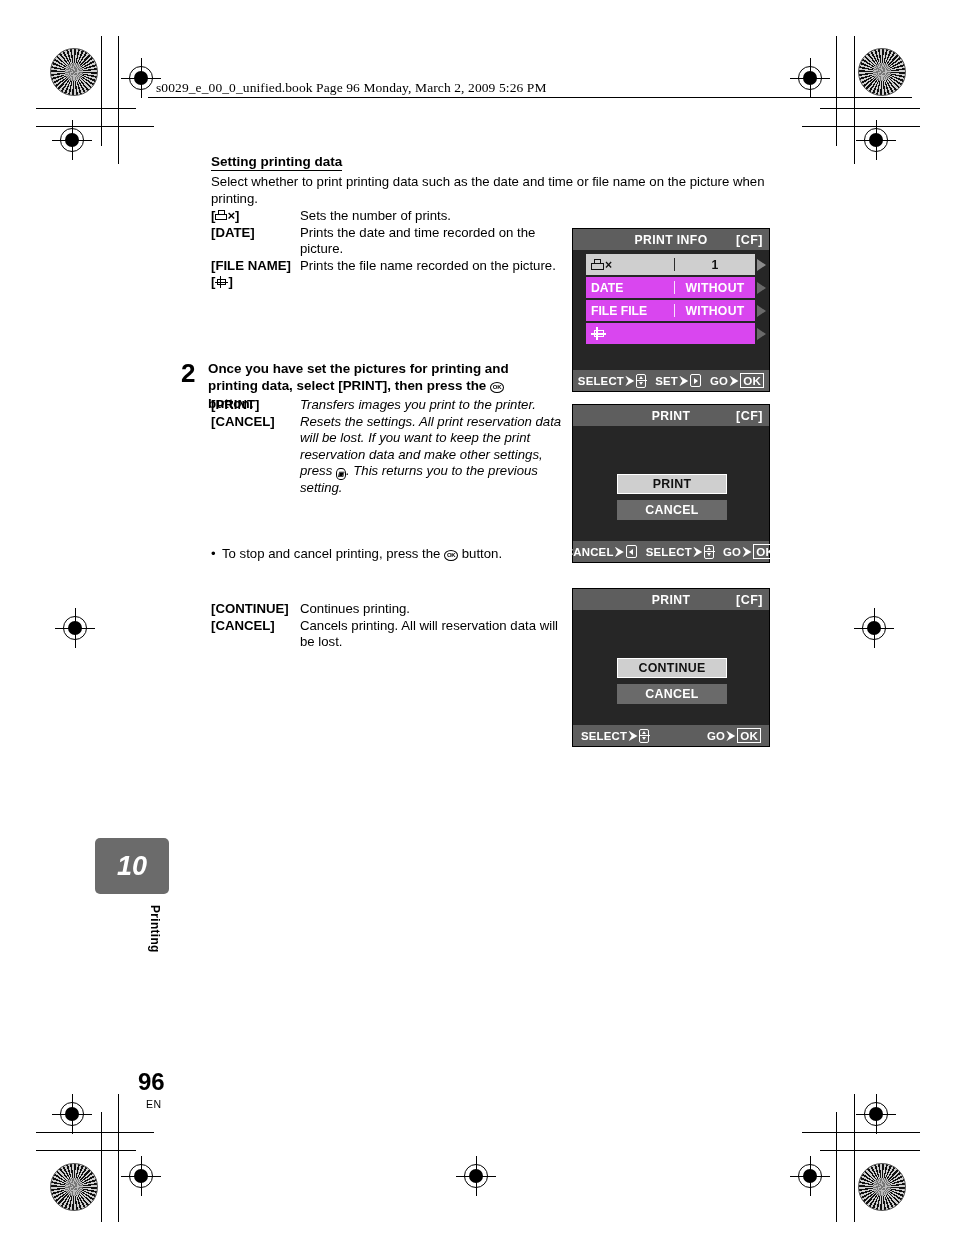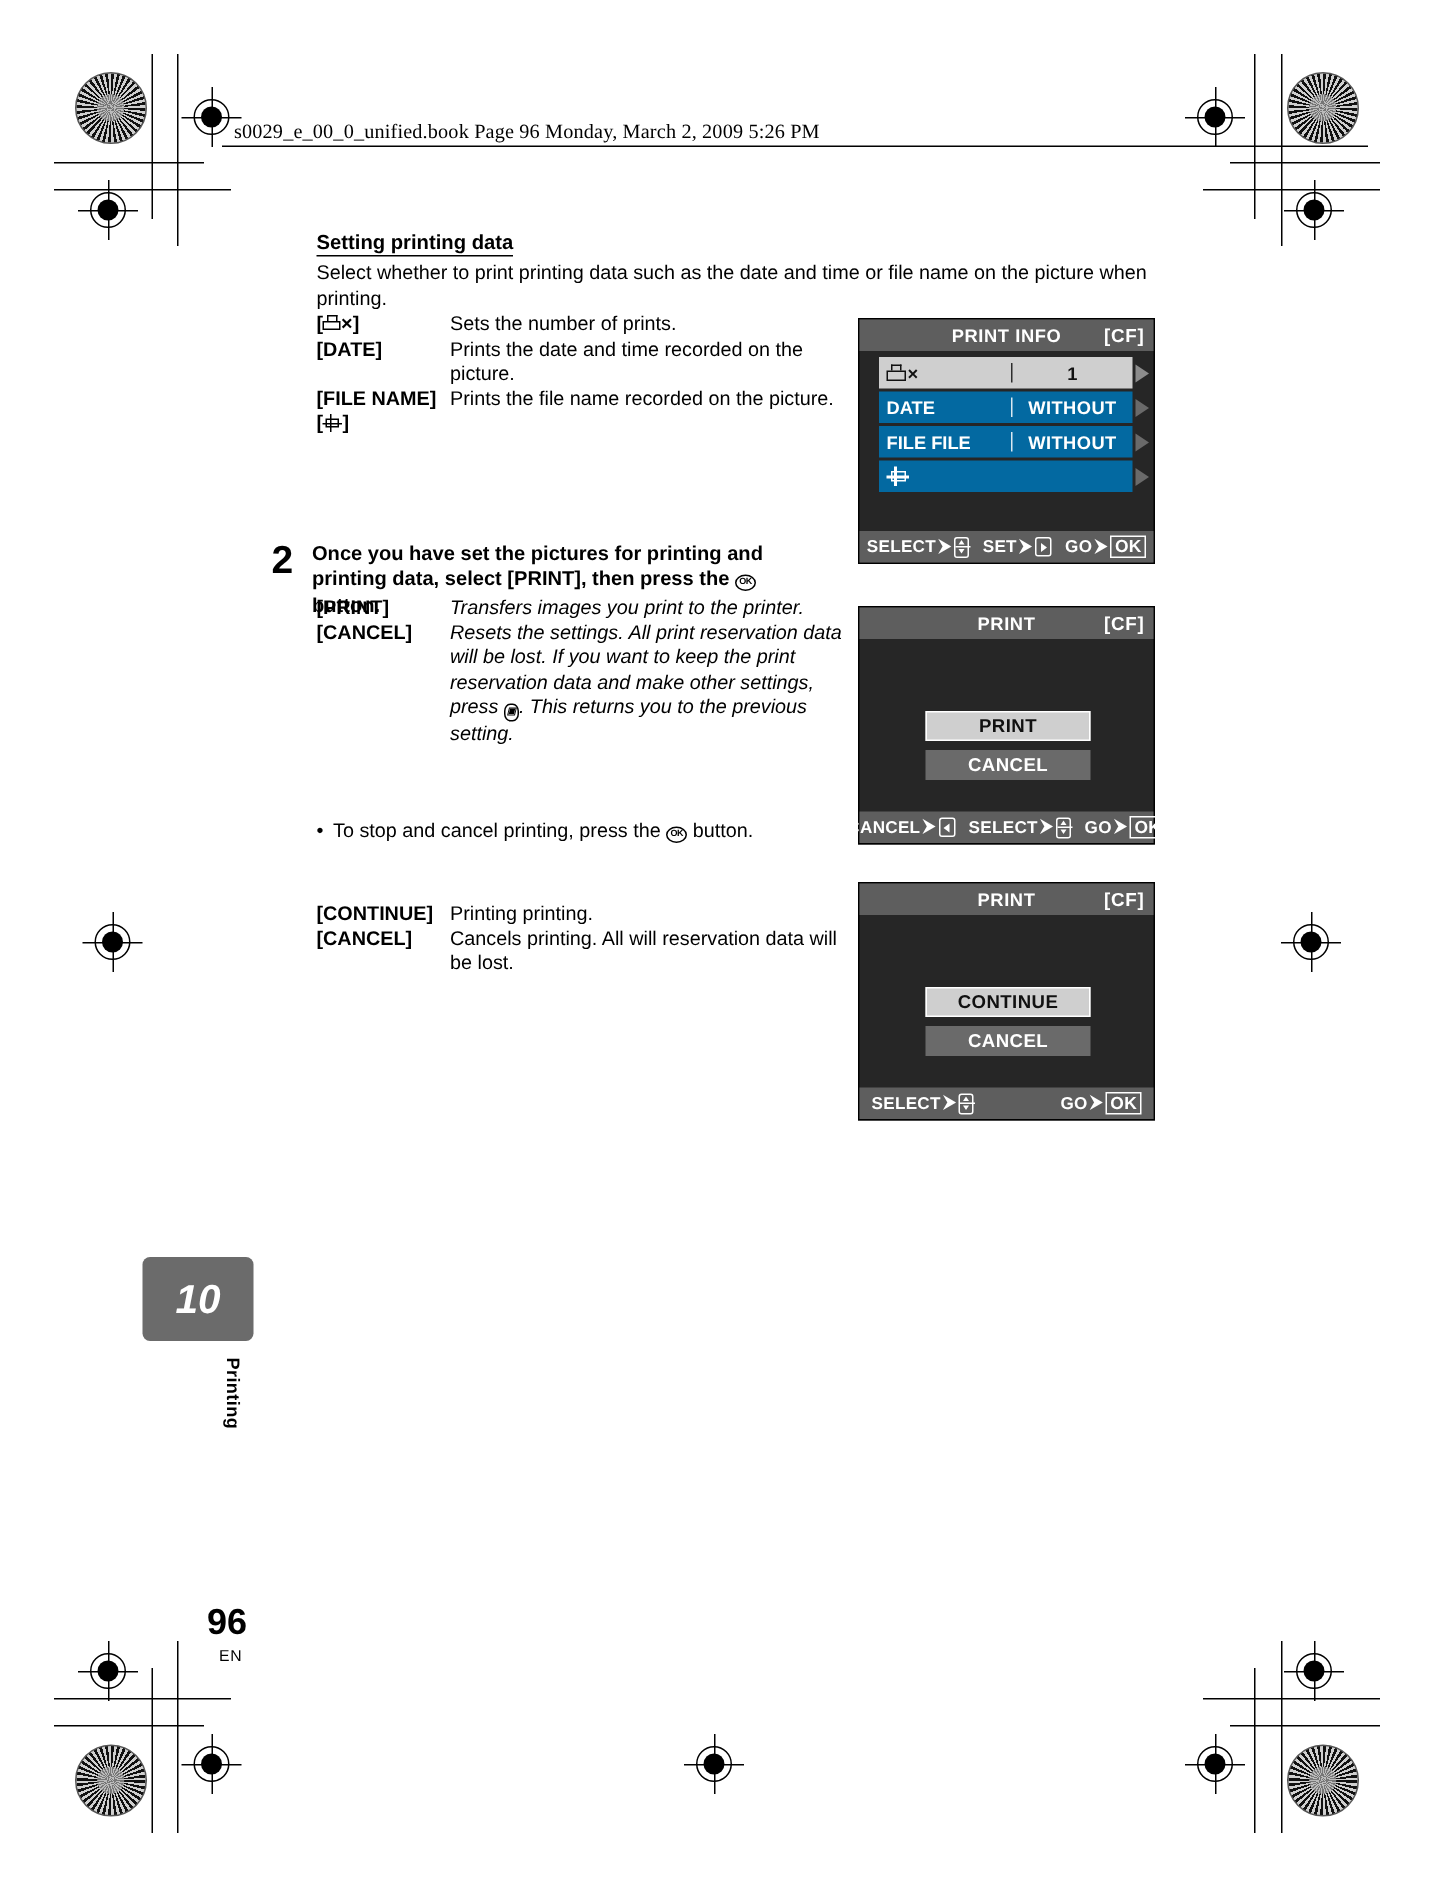--- a/index.html
+++ b/index.html
@@ -231,21 +231,21 @@
     margin:0 14px 2px 13px;
     display:flex; align-items:center;
     color:#fff;
     font-size:12.2px; font-weight:bold;
   }
   .menu-row .label {
     flex:0 0 88px; padding-left:5px; display:flex; align-items:center; gap:1px;
   }
   .menu-row .sep { width:1px; height:13px; background:currentColor; opacity:.85; }
   .menu-row .value { flex:1; text-align:center; letter-spacing:0.3px; }
-  .menu-row.unsel { background:#0369a1; }
+  .menu-row.unsel { background:#d946ef; }
   .menu-row.sel { background:#cfcfcf; color:#111; }
   .menu-row .caret {
     position:absolute; right:-11px; top:50%; transform:translateY(-50%);
     width:0; height:0;
     border-top:6px solid transparent; border-bottom:6px solid transparent;
     border-left:9px solid #6a6a6a;
   }
   .menu-row.sel .caret { border-left-color:#8c8c8c; }
 
   
@@ -439,29 +439,29 @@
   </div>
 
   <div class="bullet-note">
     <div class="b">•</div>
     <div><span>To stop and cancel printing, press the </span><span class="ok-glyph">OK</span><span> button.</span></div>
   </div>
 
   <div class="deflist dl3">
     <div class="row">
       <div class="term">[CONTINUE]</div>
-      <div class="desc">Printing printing.</div>
+      <div class="desc">Continues printing.</div>
     </div>
     <div class="row">
       <div class="term">[CANCEL]</div>
       <div class="desc">Cancels printing. All will reservation data will be lost.</div>
     </div>
   </div>
 
-  <div class="lcd" style="left:572px;top:212px;">
+  <div class="lcd" style="left:572px;top:228px;">
     <div class="lcd-title">
       <span>PRINT INFO</span>
       <span class="cf">[CF]</span>
     </div>
     <div class="lcd-body">
       <div class="menu-wrap">
         <div class="menu-row sel">
           <div class="label">
               <span class="pico">
                 <span class="top"></span>

